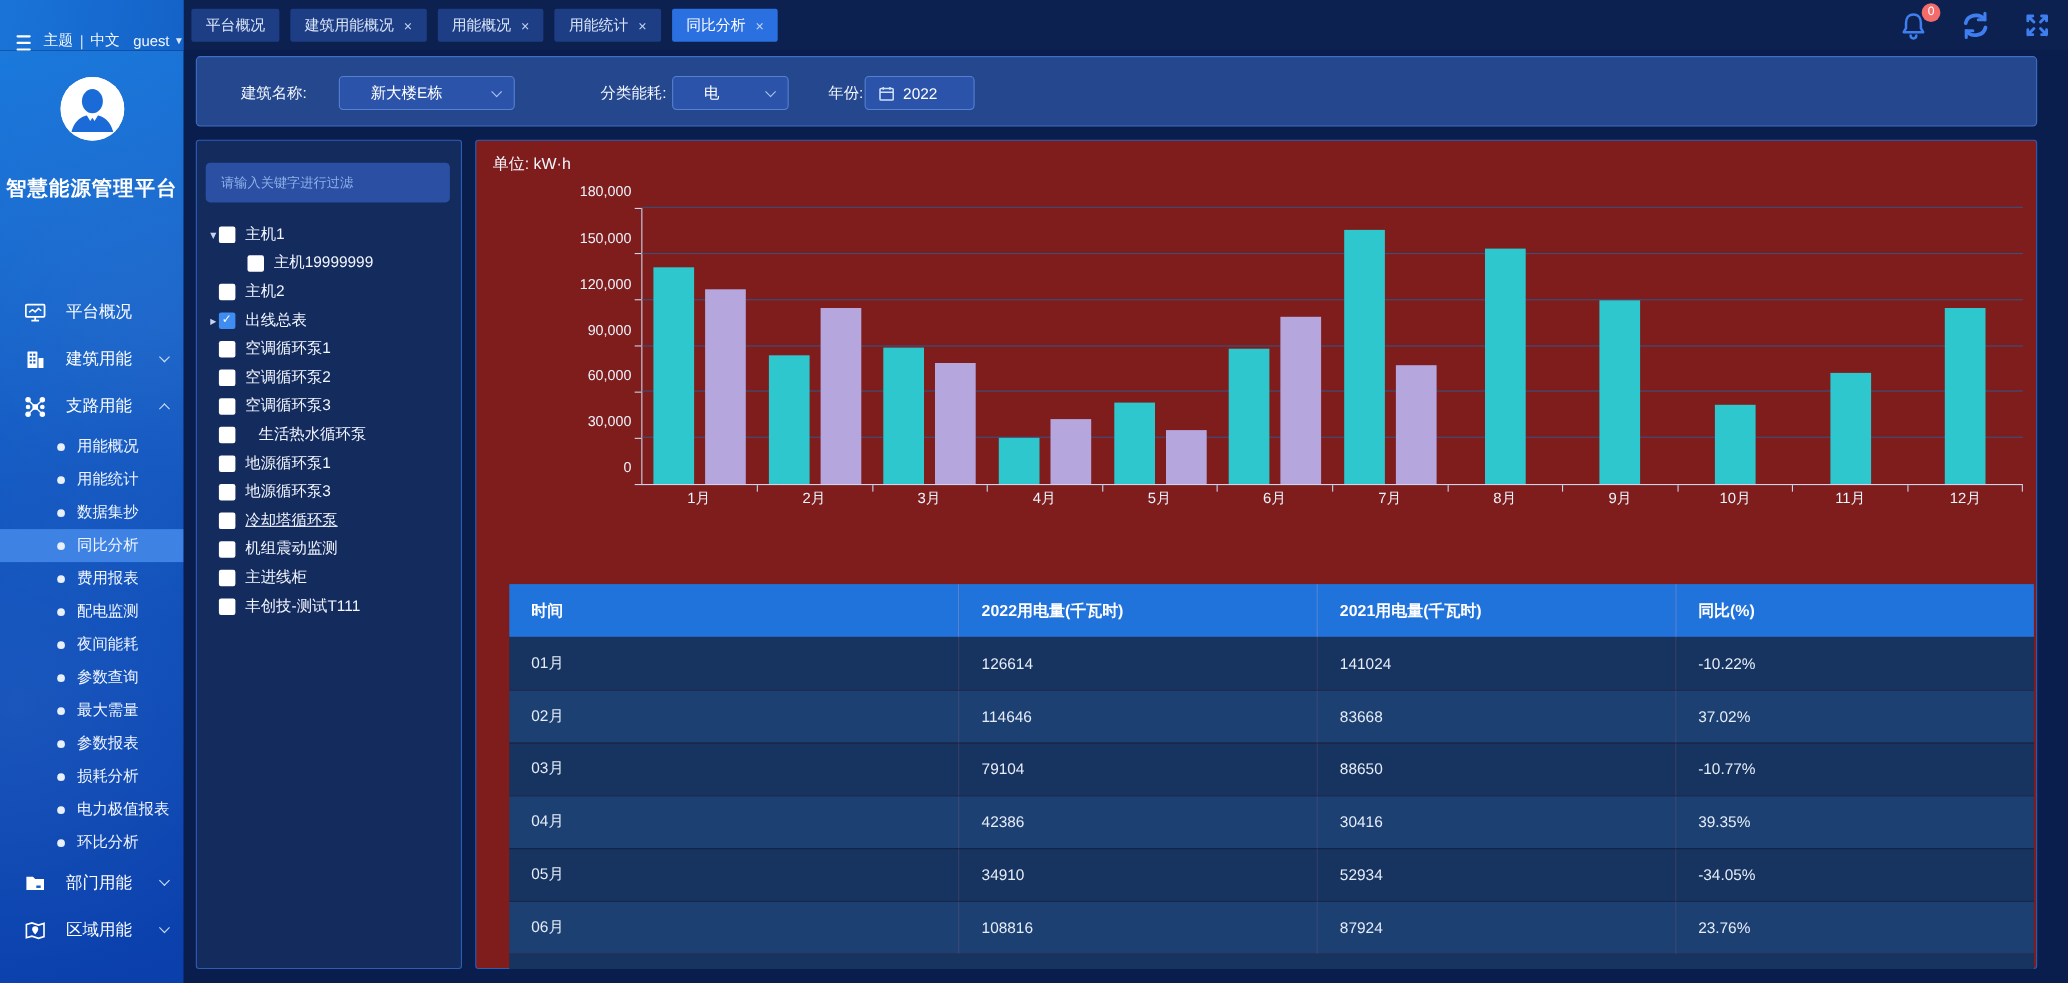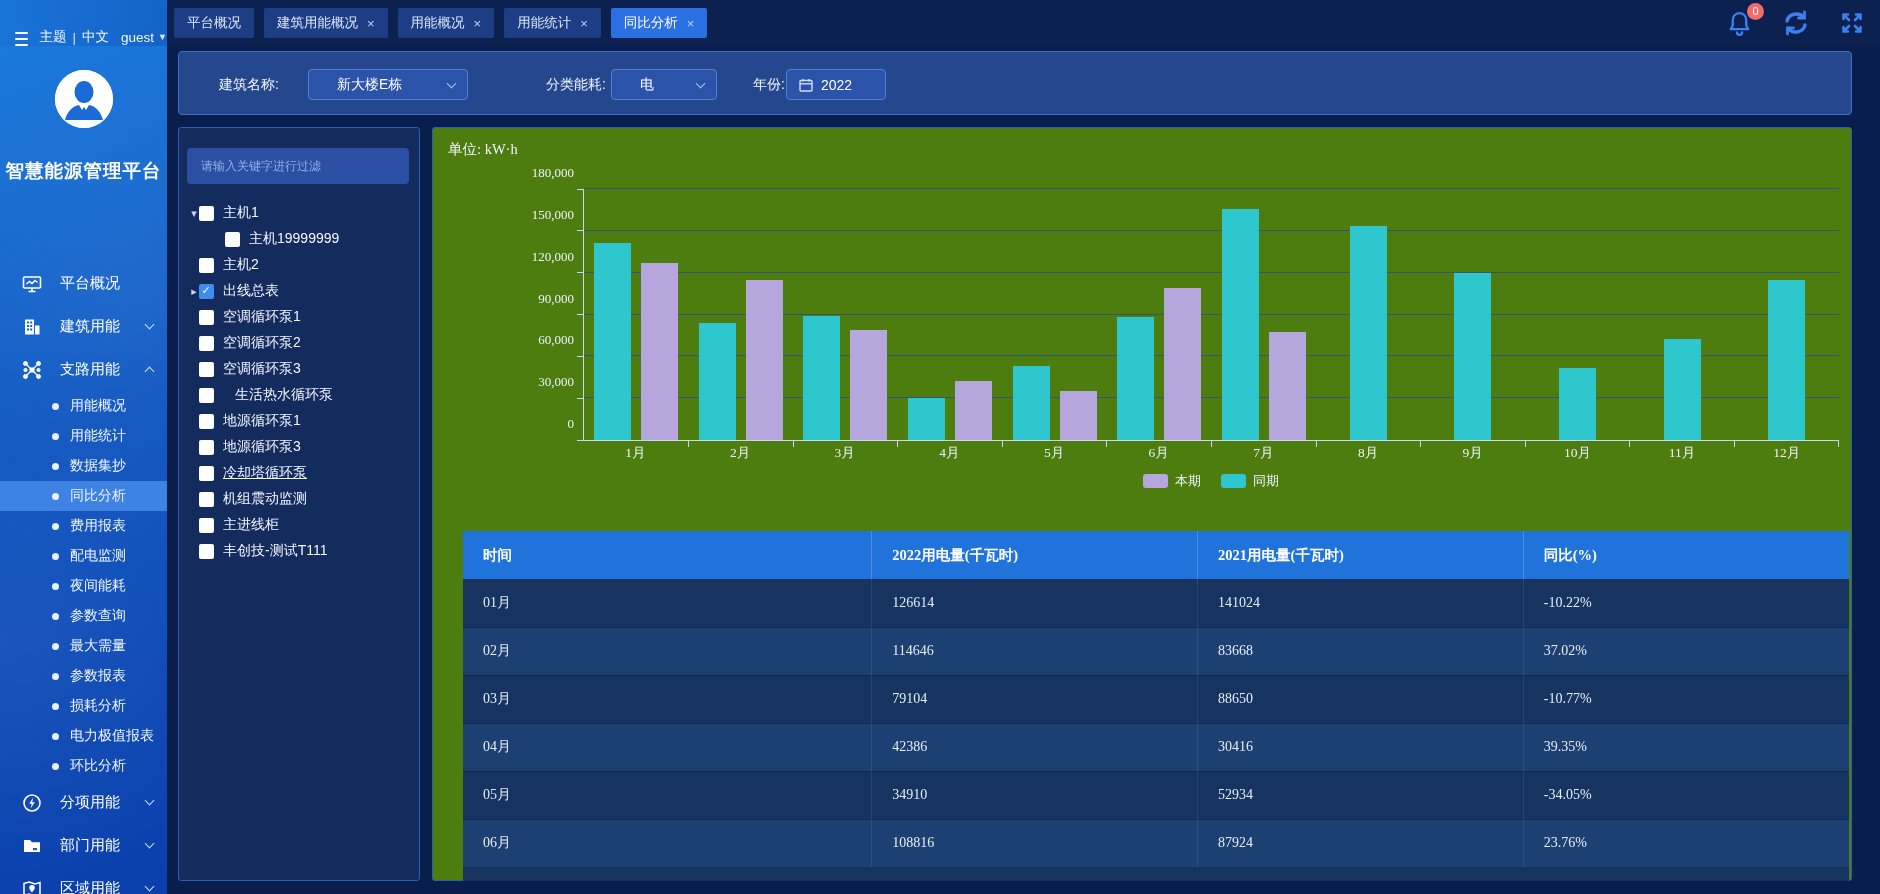--- a/index.html
+++ b/index.html
@@ -58,21 +58,21 @@
   .f-select { position:absolute; top:17px; height:31px; background:#2b53a9; border:1px solid #5580d2; border-radius:4px;
     display:flex; align-items:center; font-size:14px; color:#fff; cursor:pointer; }
   .f-select .val { margin-left:28px; }
   .f-select .chev2 { position:absolute; right:12px; top:10px; width:7px; height:7px;
     border-right:1.5px solid #a9c6f5; border-bottom:1.5px solid #a9c6f5; transform:rotate(45deg); }
   .yearbox { position:absolute; top:17px; height:31px; background:#2b53a9; border:1px solid #5580d2; border-radius:4px;
     display:flex; align-items:center; gap:8px; padding:0 12px; font-size:14px; color:#fff; cursor:pointer; }
   
   .panel { position:absolute; background:#16305f; border:1px solid #2e5db8; border-radius:3px; }
   .tree-panel { left:11px; top:81px; width:242px; height:754px; background:#142b5e; }
-  .main-panel { left:265px; top:81px; width:1420px; height:754px; background:#4d7c0f;font-family:Liberation Serif, serif; }
+  .main-panel { left:265px; top:81px; width:1420px; height:754px; background:#7f1d1d; }
   
   .search-input { position:absolute; left:8px; top:20px; width:222px; height:36px; background:#2a4fa3;
     border:none; border-radius:4px; color:#e8f0fd; font-size:12px; padding:0 14px; outline:none;
     font-family:"Liberation Sans","DejaVu Sans",sans-serif; }
   .search-input::placeholder { color:#8fb2ea; }
   .tree { position:absolute; left:0; top:72px; width:100%; }
   .tree-row { height:26px; display:flex; align-items:center; position:relative; font-size:14px; color:#f2f6ff; cursor:pointer; }
   .t-caret { position:absolute; left:9px; width:12px; font-size:11px; color:#c7d5f0; text-align:center; }
   .t-check { position:absolute; width:15px; height:15px; background:#fff; border-radius:2px; }
   .t-check.on { background:#3f8df0; }
@@ -276,30 +276,20 @@
         <span class="dot"></span>
         <span class="nlabel">损耗分析</span>
       </div>
       <div class="nav-sub">
         <span class="dot"></span>
         <span class="nlabel">电力极值报表</span>
       </div>
       <div class="nav-sub">
         <span class="dot"></span>
         <span class="nlabel">环比分析</span>
-      </div>
-      <div class="nav-top">
-        <span class="nico">
-          <svg width="20" height="20" viewBox="0 0 20 20" fill="none">
-            <circle cx="10" cy="10" r="8" stroke="#fff" stroke-width="1.6"></circle>
-            <path d="M11.2 4.5 L7.2 10.8 L9.8 10.8 L8.6 15.5 L12.8 9.2 L10.2 9.2 Z" fill="#fff"></path>
-          </svg>
-        </span>
-        <span class="nlabel">分项用能</span>
-        <span class="chev down"></span>
       </div>
       <div class="nav-top">
         <span class="nico">
           <svg width="20" height="20" viewBox="0 0 20 20" fill="#fff">
             <path d="M2 4 L8 4 L10 6.2 L18 6.2 L18 16 L2 16 Z"></path>
             <rect x="11" y="12" width="4" height="2.2" fill="#1060c8"></rect>
           </svg>
         </span>
         <span class="nlabel">部门用能</span>
         <span class="chev down"></span>
@@ -494,30 +484,20 @@
         <div>4月</div>
         <div>5月</div>
         <div>6月</div>
         <div>7月</div>
         <div>8月</div>
         <div>9月</div>
         <div>10月</div>
         <div>11月</div>
         <div>12月</div>
       </div>
-    <div class="legend" id="legend">
-        <div class="litem">
-          <span class="chip" style="background: rgb(182, 166, 222);"></span>
-          <span>本期</span>
-        </div>
-        <div class="litem">
-          <span class="chip" style="background: rgb(46, 199, 206);"></span>
-          <span>同期</span>
-        </div>
-      </div>
     <table class="cmp-table" id="cmptable">
         <colgroup>
           <col style="width: 29.5%;">
           <col style="width: 23.5%;">
           <col style="width: 23.5%;">
           <col style="width: 23.5%;">
         </colgroup>
         <thead>
           <tr>
             <th>时间</th>

